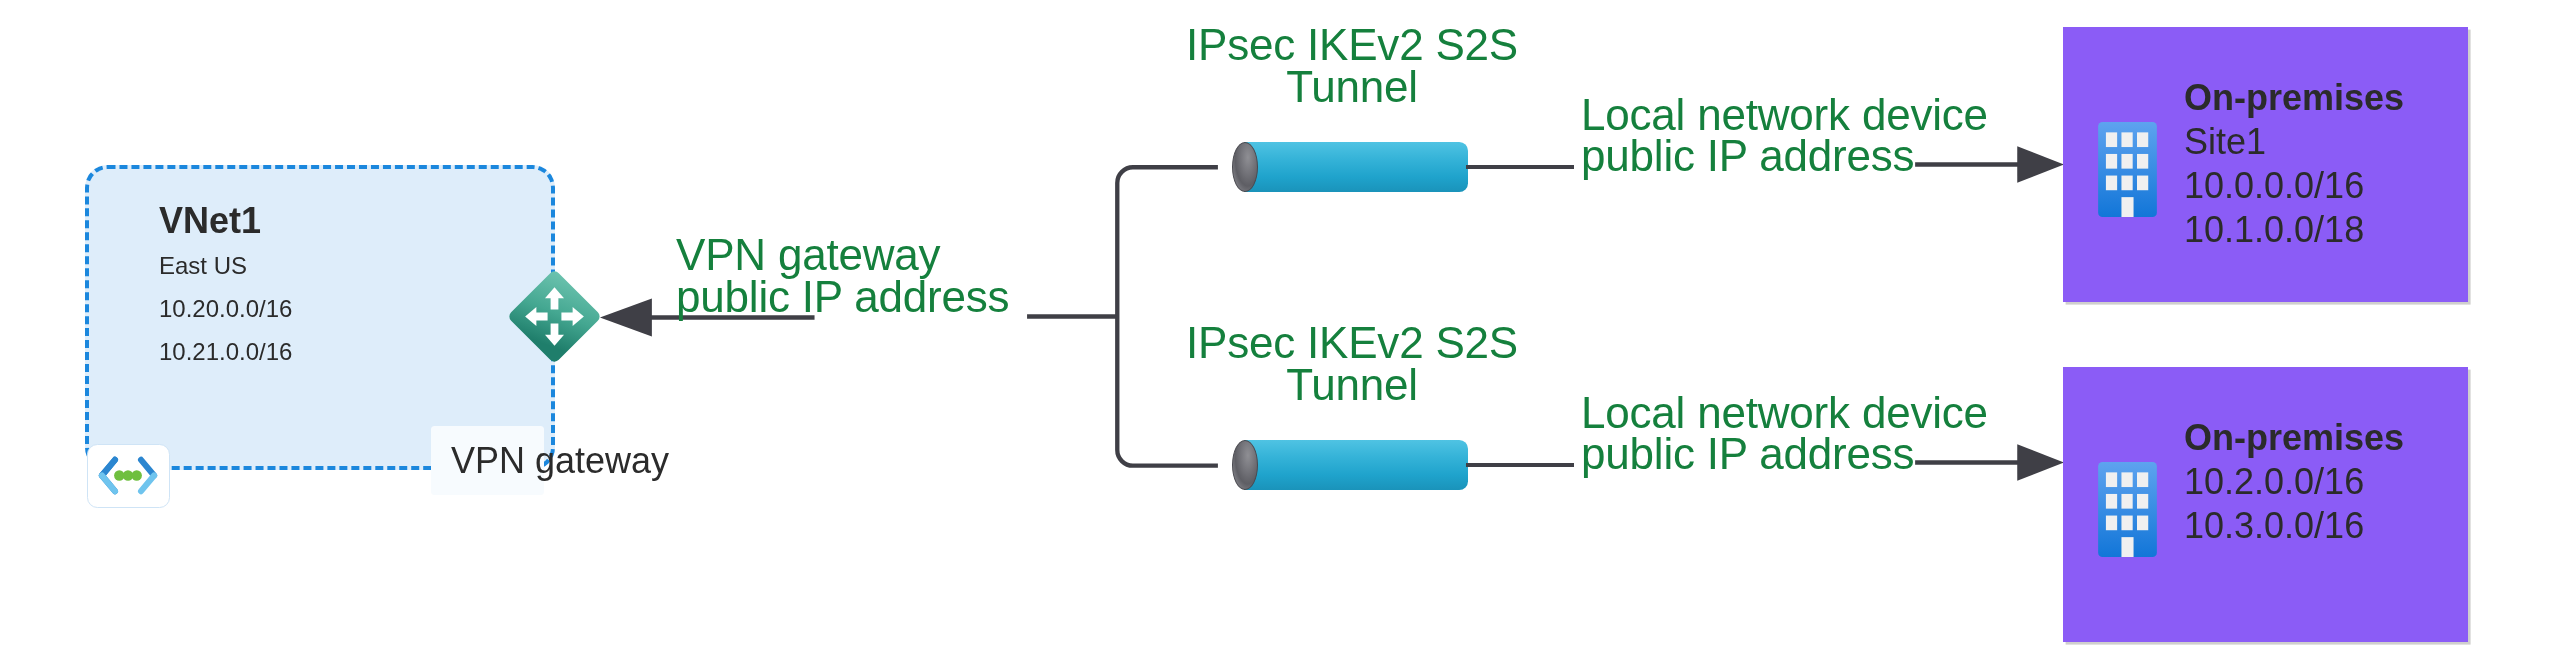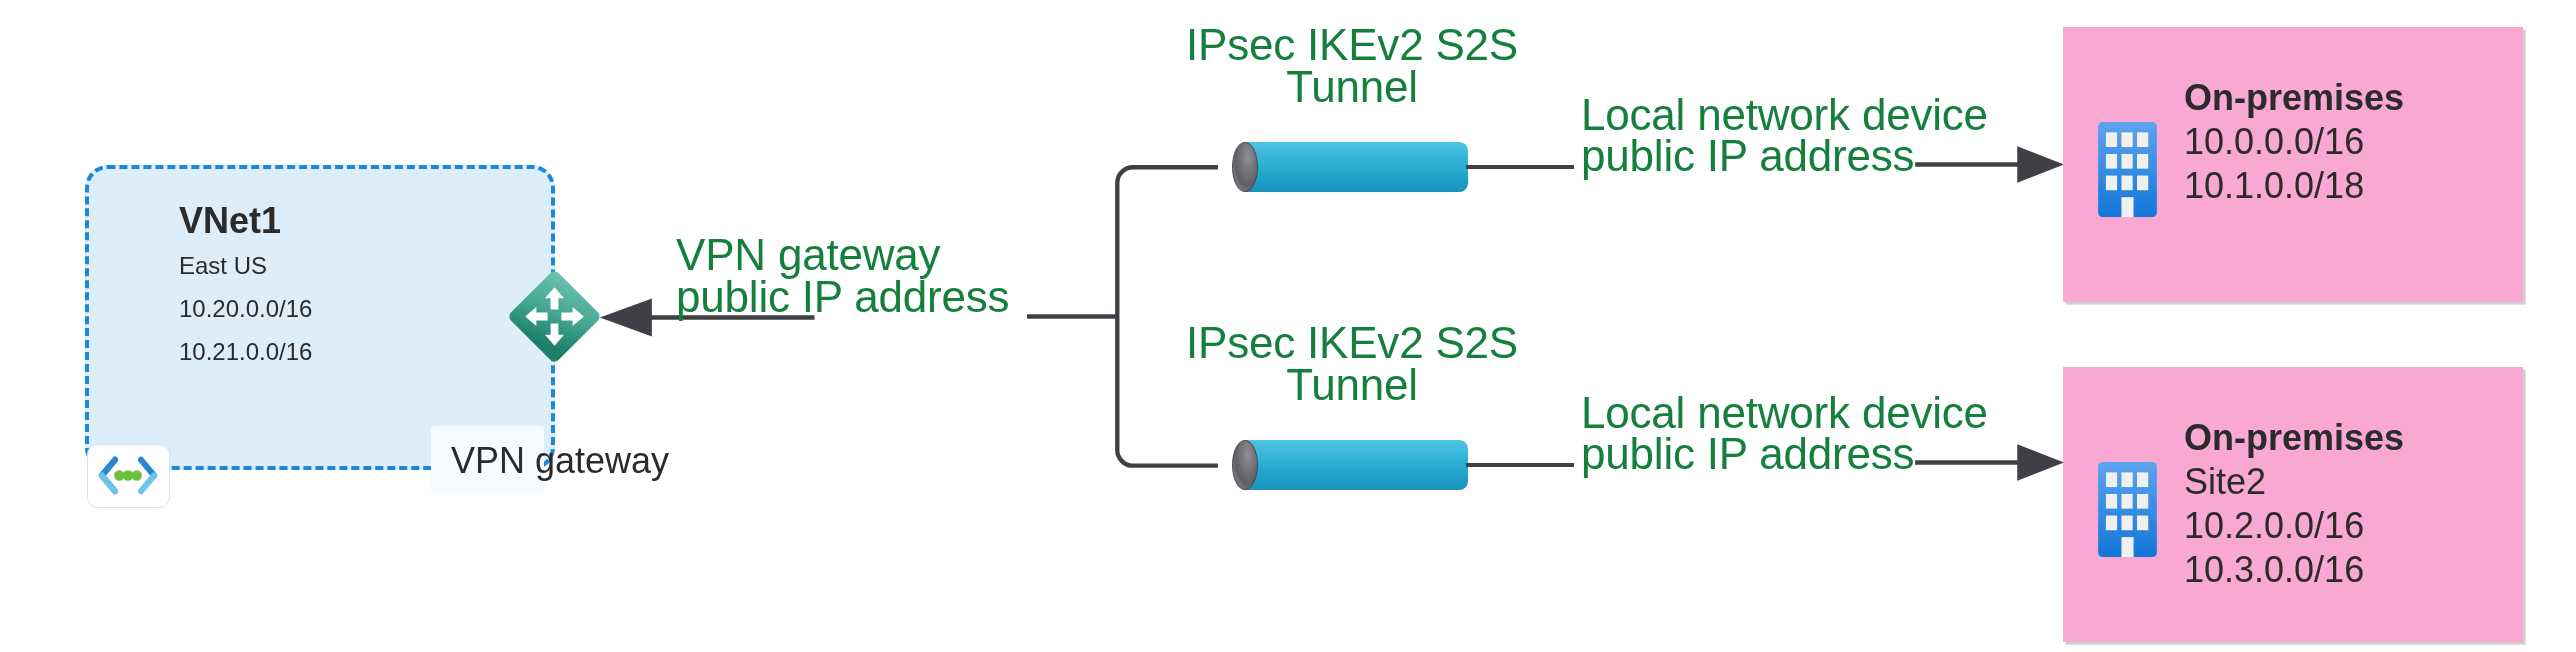--- a/index.html
+++ b/index.html
@@ -37,21 +37,21 @@
     top: 165px;
     width: 470px;
     height: 305px;
     box-sizing: border-box;
     background: #deedfa;
     border: 4.3px dashed #1b87dd;
     border-radius: 22.5px;
   }
   #vnet-text {
     position: absolute;
-    left: 179px;
+    left: 159px;
     top: 199px;
     width: 364px;
   }
   #vnet-text .line {
     color: #2b2b2b;
     font-size: 24px;
     line-height: 43px;
     white-space: pre;
   }
   #vnet-text .line.title {
@@ -143,23 +143,23 @@
     background: radial-gradient(ellipse at 62% 30%,
                 #8f8f94 0%, #77777d 30%, #5e5e64 60%, #9d9da3 100%);
     border: 0.9px solid #4a4a50;
     box-sizing: border-box;
   }
 
   
   .onprem {
     position: absolute;
     left: 2063px;
-    width: 460px;
+    width: 405px;
     height: 275px;
-    background: #f9a8d4;
+    background: #8b5cf6;
     box-shadow: 2.6px 2.6px 0 0 #cfcfcd;
   }
   .onprem .building {
     position: absolute;
     left: 35px;
     top: 95px;
     width: 59px;
     height: 95px;
   }
   .onprem .lines {
@@ -306,20 +306,21 @@
           <rect x="45" y="37" width="13" height="17"></rect>
           <rect x="9" y="62" width="13" height="17"></rect>
           <rect x="27" y="62" width="13" height="17"></rect>
           <rect x="45" y="62" width="13" height="17"></rect>
           <rect x="27" y="87" width="14" height="23"></rect>
         </g>
       </svg>
     </div>
     <div class="lines">
       <div class="line title">On-premises</div>
+      <div class="line">Site1</div>
       <div class="line">10.0.0.0/16</div>
       <div class="line">10.1.0.0/18</div>
     </div>
   </div>
 
   <div class="onprem" style="top:367px;">
     <div class="building">
       <svg width="59" height="95" viewBox="0 0 68 110">
         <defs>
           <linearGradient id="bldg2" x1="0" y1="0" x2="0" y2="1">
@@ -337,20 +338,19 @@
           <rect x="45" y="37" width="13" height="17"></rect>
           <rect x="9" y="62" width="13" height="17"></rect>
           <rect x="27" y="62" width="13" height="17"></rect>
           <rect x="45" y="62" width="13" height="17"></rect>
           <rect x="27" y="87" width="14" height="23"></rect>
         </g>
       </svg>
     </div>
     <div class="lines">
       <div class="line title">On-premises</div>
-      <div class="line">Site2</div>
       <div class="line">10.2.0.0/16</div>
       <div class="line">10.3.0.0/16</div>
     </div>
   </div>
 
 </div>
 
 
 </body></html>

